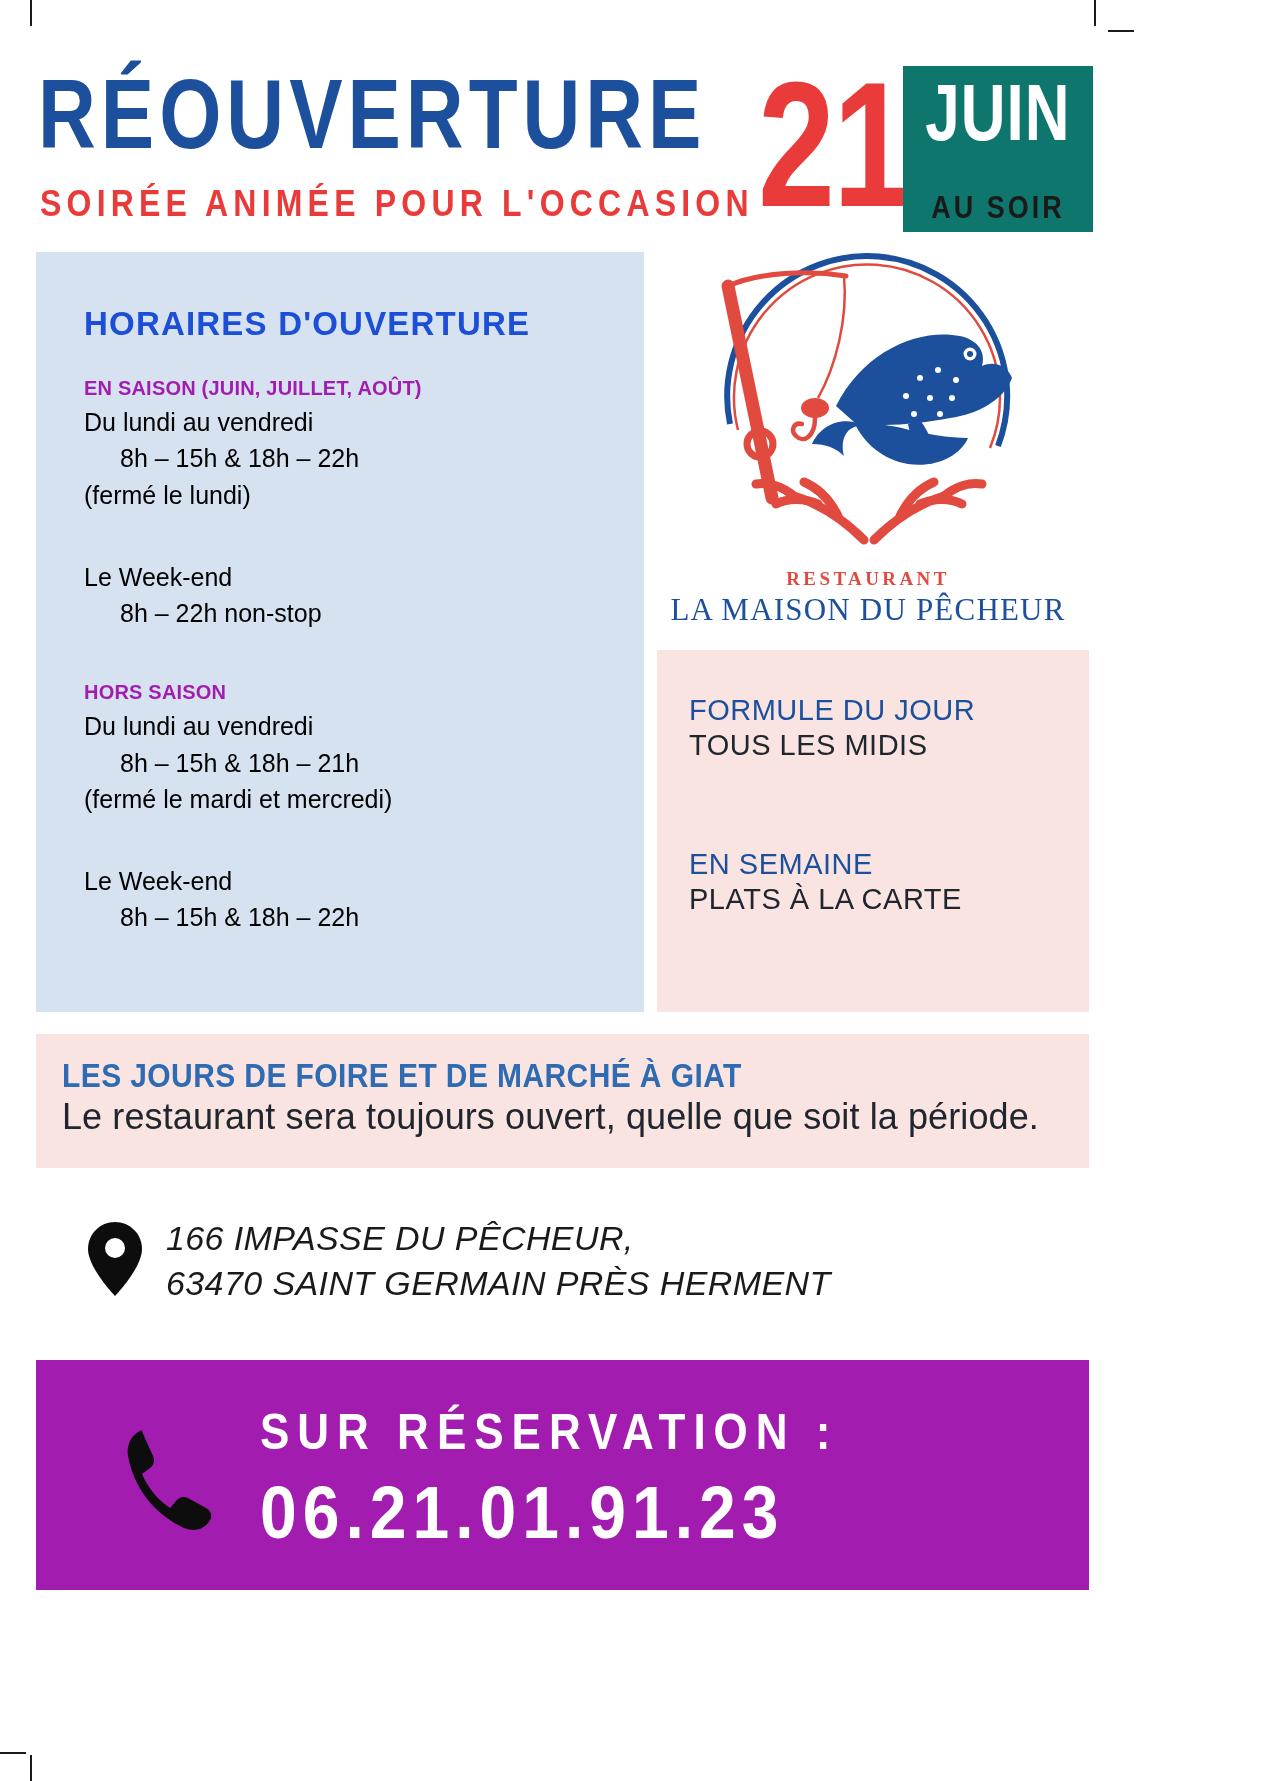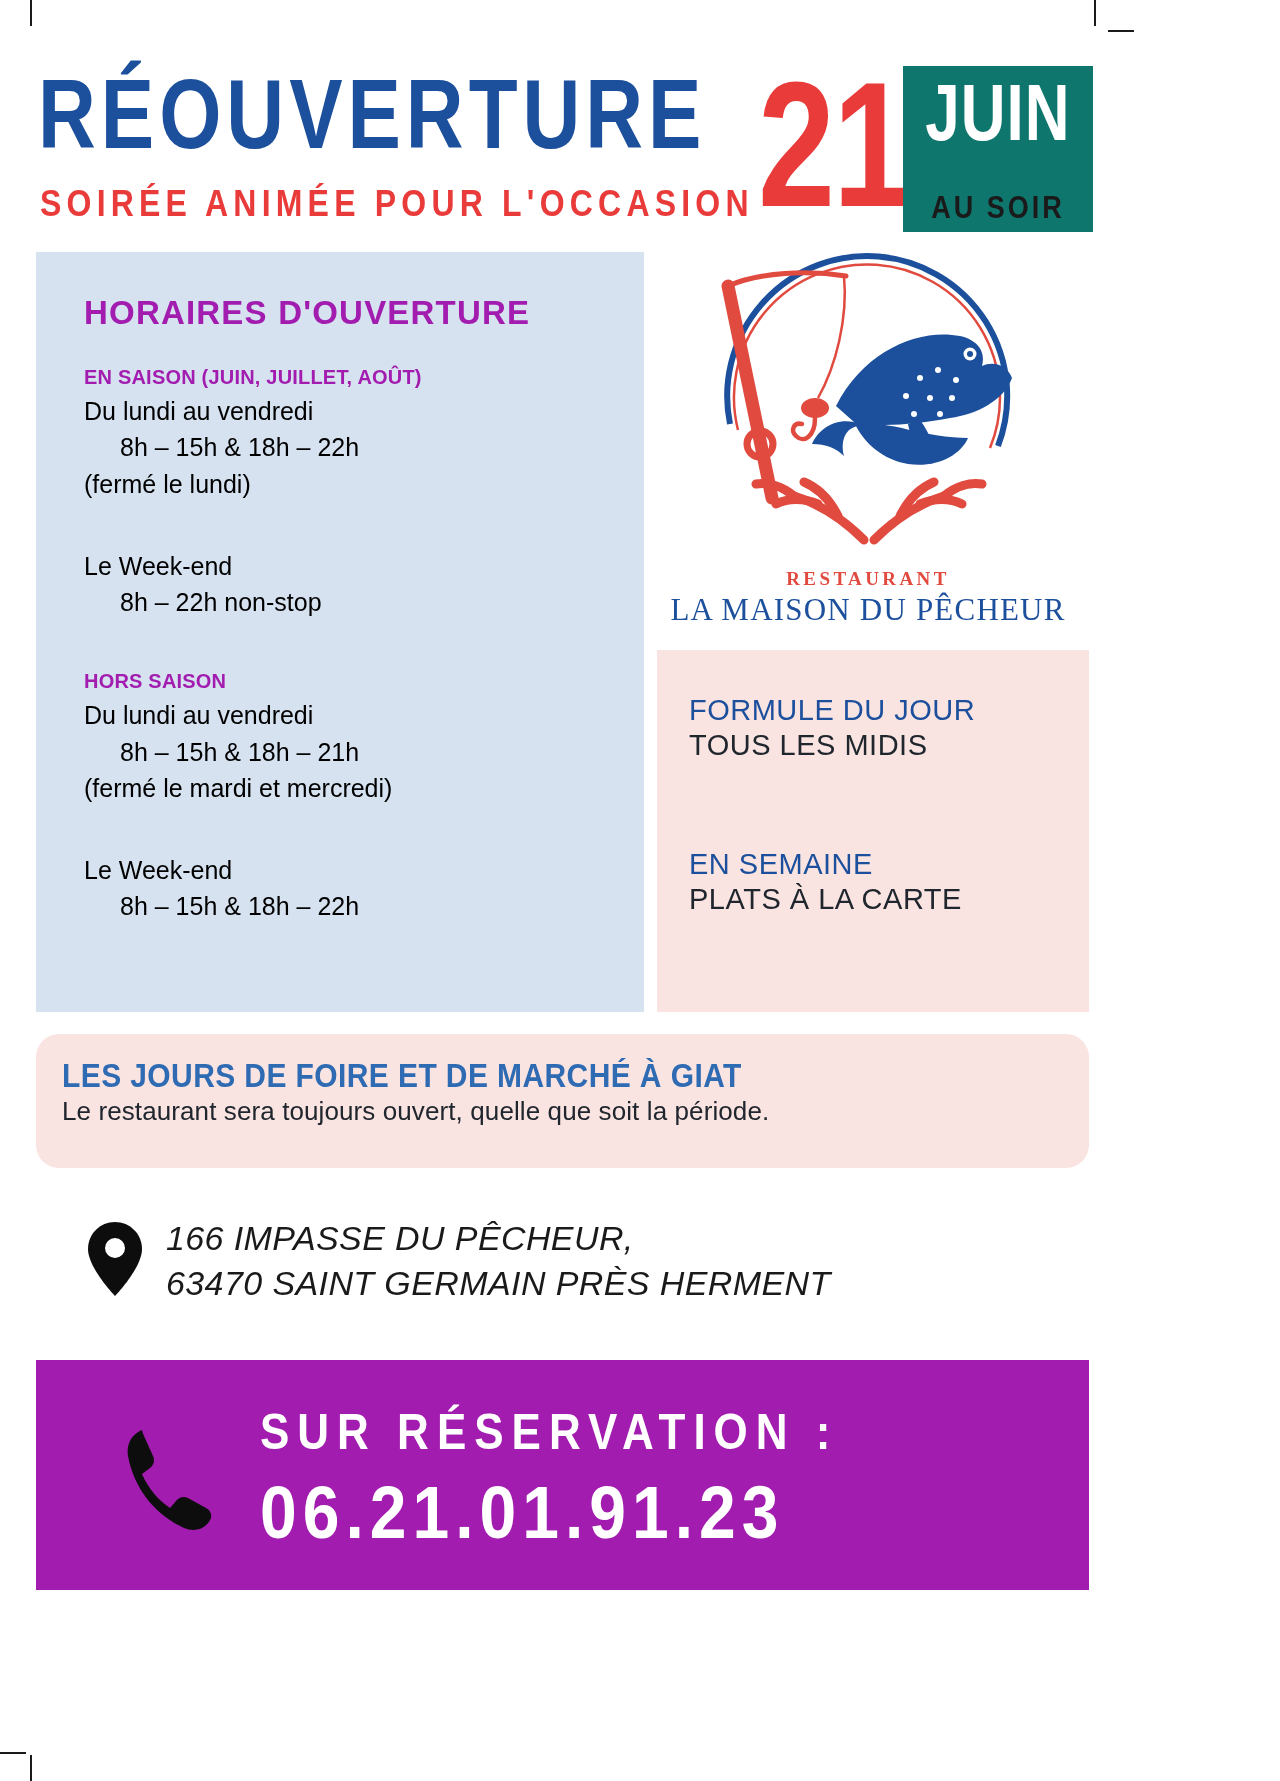--- a/index.html
+++ b/index.html
@@ -123,23 +123,23 @@
     top: 252px;
     width: 608px;
     height: 760px;
     background: #d6e2f0;
     box-sizing: border-box;
     padding: 38px 26px 0 26px;
   }
   .hours-title {
     font-size: 33px;
     font-weight: bold;
-    color: #a21caf;
+    color: #1d4ed8;
     letter-spacing: 1.2px;
-    margin: 4px 0 34px 22px;
+    margin: 15px 0 34px 22px;
   }
   .hours-block { margin-left: 22px; }
   .hb-head {
     font-size: 20px;
     font-weight: bold;
     color: #a21caf;
     margin: 0 0 4px 0;
     letter-spacing: 0.2px;
   }
   .hb-line {
@@ -211,34 +211,33 @@
   
   .market-banner {
     position: absolute;
     left: 36px;
     top: 1034px;
     width: 1053px;
     height: 134px;
     background: #fae4e2;
     box-sizing: border-box;
     padding: 24px 12px 0 26px;
-    border-radius: 23px;
   }
   .mk-head {
     font-family: "Liberation Sans Narrow", "Liberation Sans", sans-serif;
     font-size: 30px;
     font-weight: bold;
     color: #2e6bb3;
     letter-spacing: 0.4px;
     margin: 0 0 4px 0;
     transform: scaleY(1.08);
     transform-origin: left top;
   }
   .mk-sub {
-    font-size: 26px;
+    font-size: 36px;
     color: #20262e;
     font-weight: 300;
     letter-spacing: 0.1px;
     margin: 0;
   }
 
   
   .address-row {
     position: absolute;
     left: 88px;

